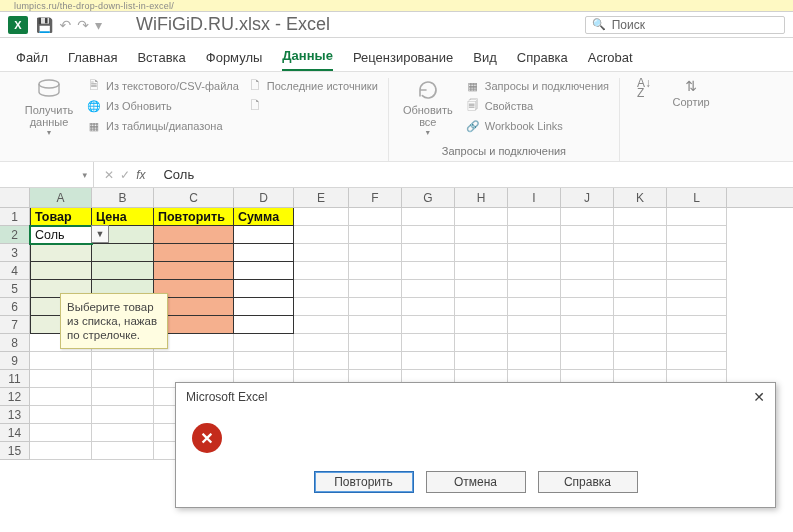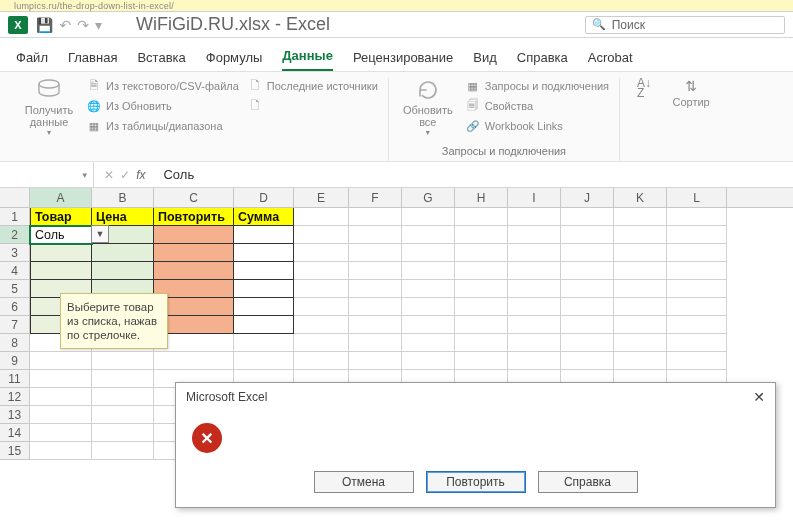--- a/index.html
+++ b/index.html
@@ -428,17 +428,17 @@
 
 <div class="dialog">
   <div class="dtitle">
     <span>Microsoft Excel</span>
     <span class="x">✕</span>
   </div>
   <div class="dbody">
     <div class="xicon">✕</div>
   </div>
   <div class="dbtns">
+    <div class="dbtn primary">Повторить</div>
     <div class="dbtn">Отмена</div>
-    <div class="dbtn primary">Повторить</div>
     <div class="dbtn">Справка</div>
   </div>
 </div>
 
 </body></html>

